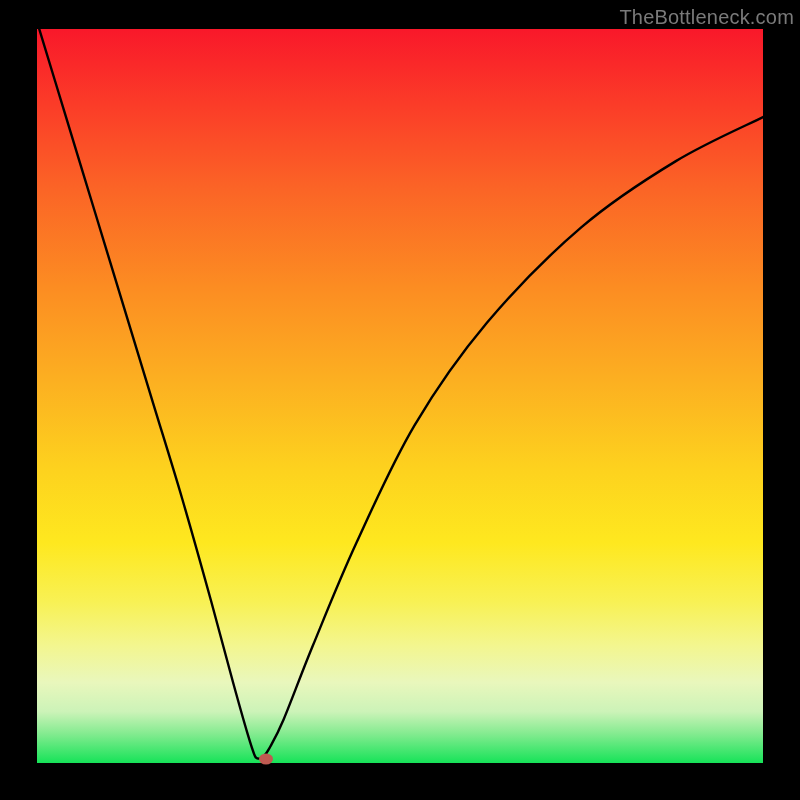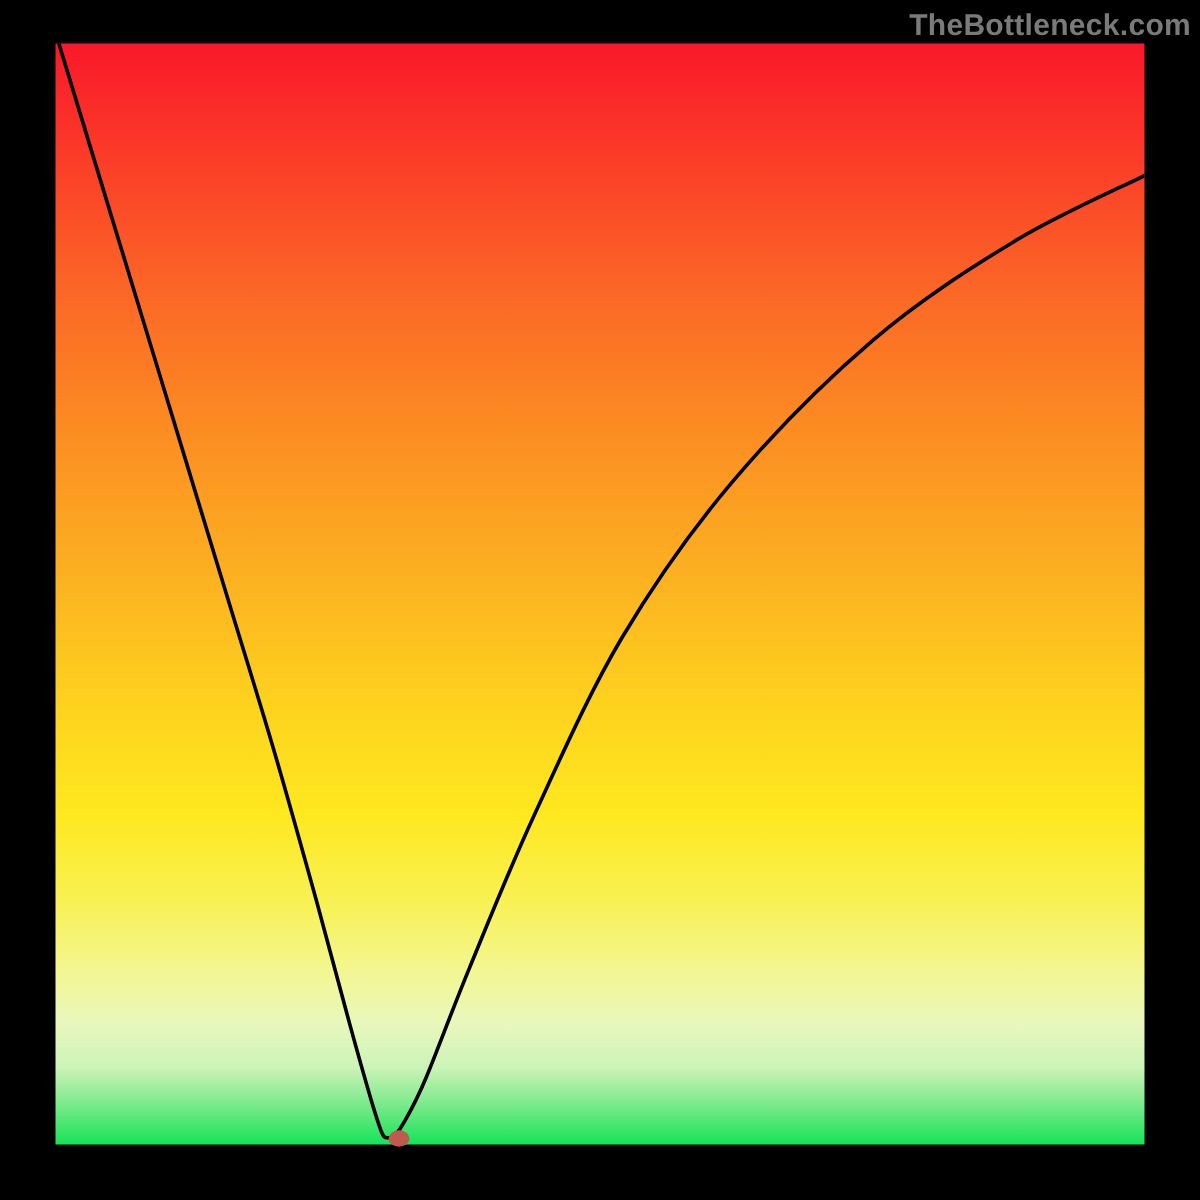--- a/index.html
+++ b/index.html
@@ -38,21 +38,21 @@
       #84eb90 96%,
       #16e358 100%
     );
   }
   .watermark {
     position: absolute;
     top: 6px;
     right: 6px;
     color: #7a7a7a;
     font-size: 20px;
-    font-weight: 700;
+    font-weight: 400;
     letter-spacing: 0.2px;
     user-select: none;
   }
   svg.curve {
     position: absolute;
     left: 0; top: 0;
   }
   .marker {
     position: absolute;
     width: 14px;

